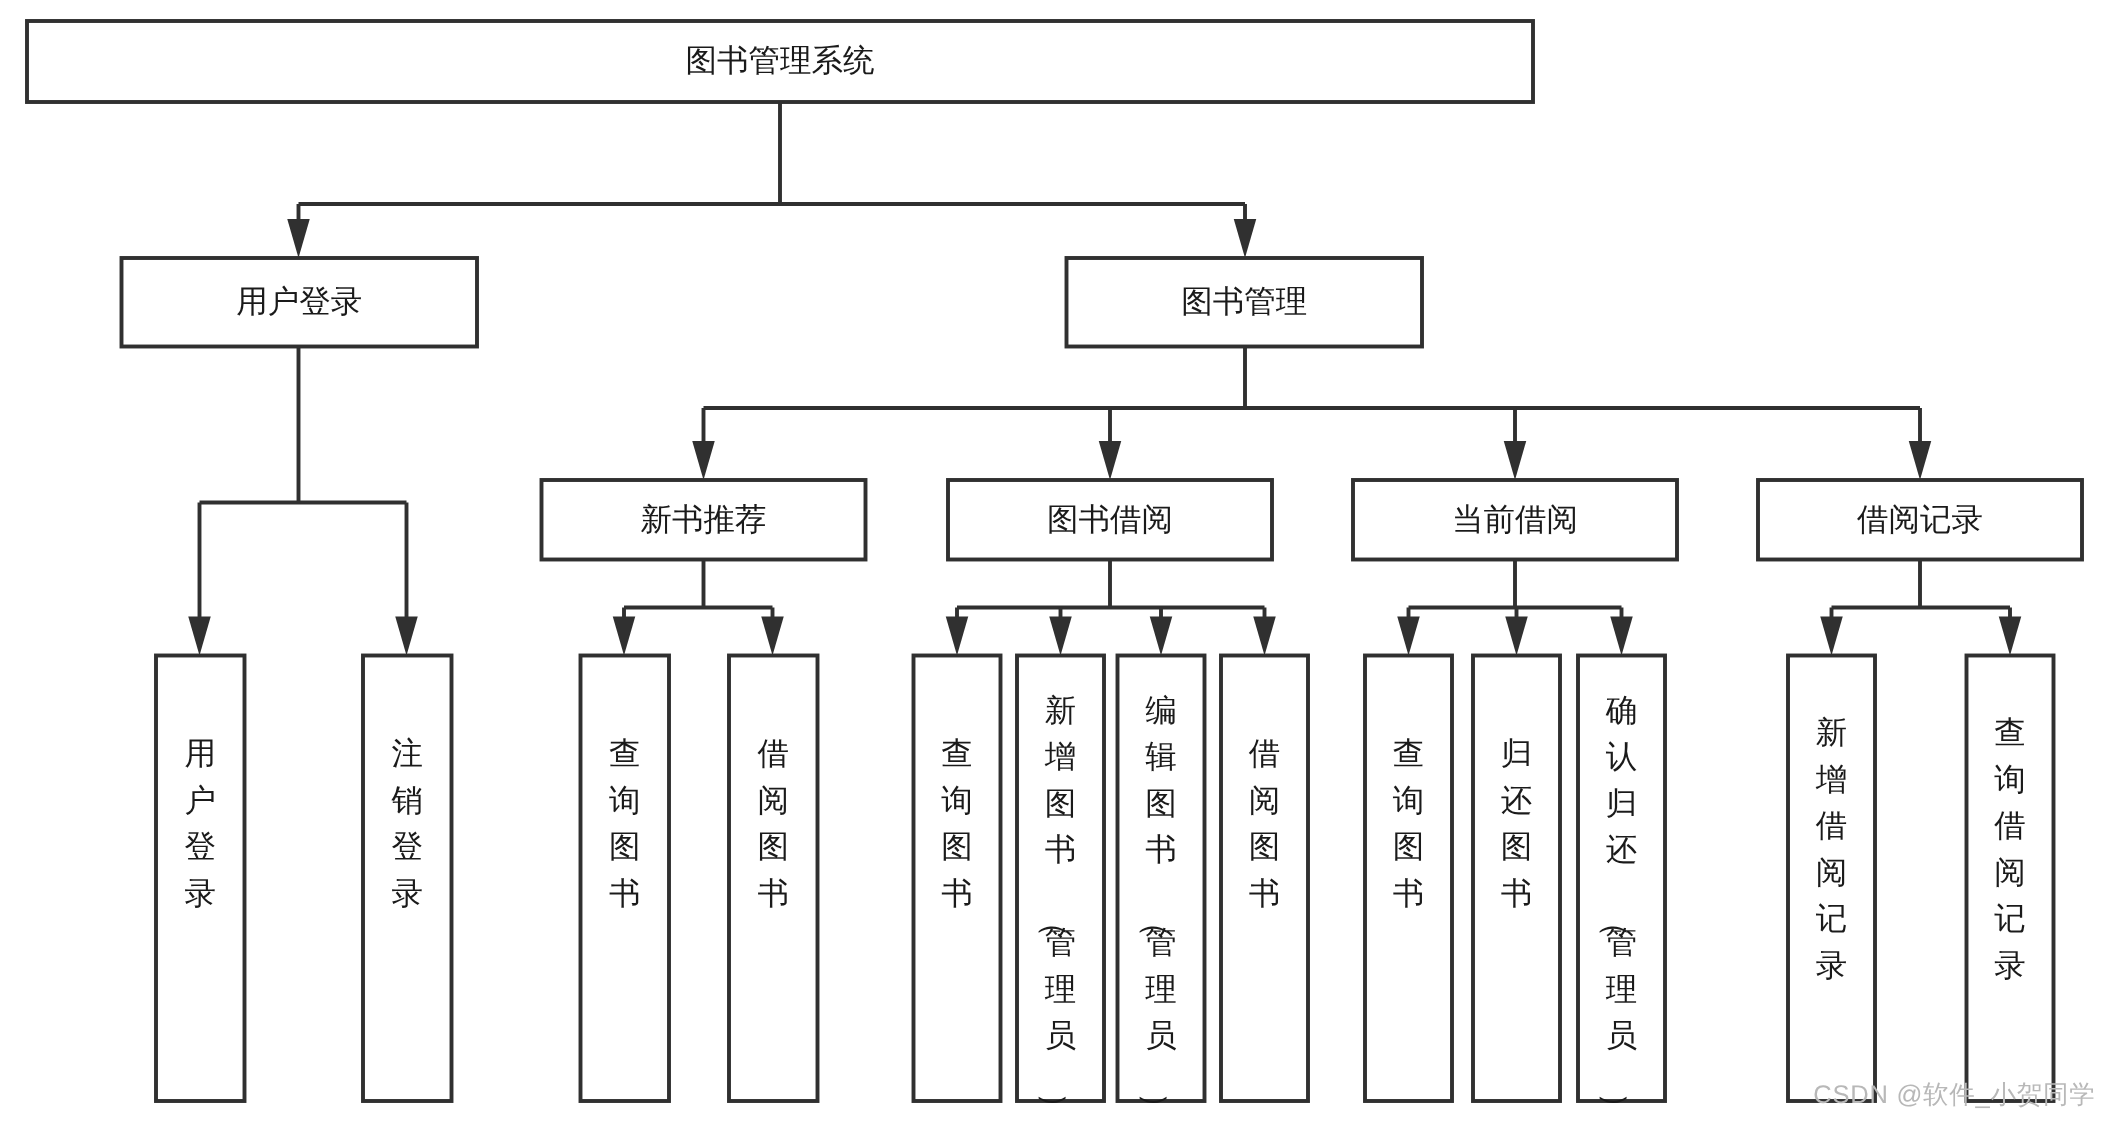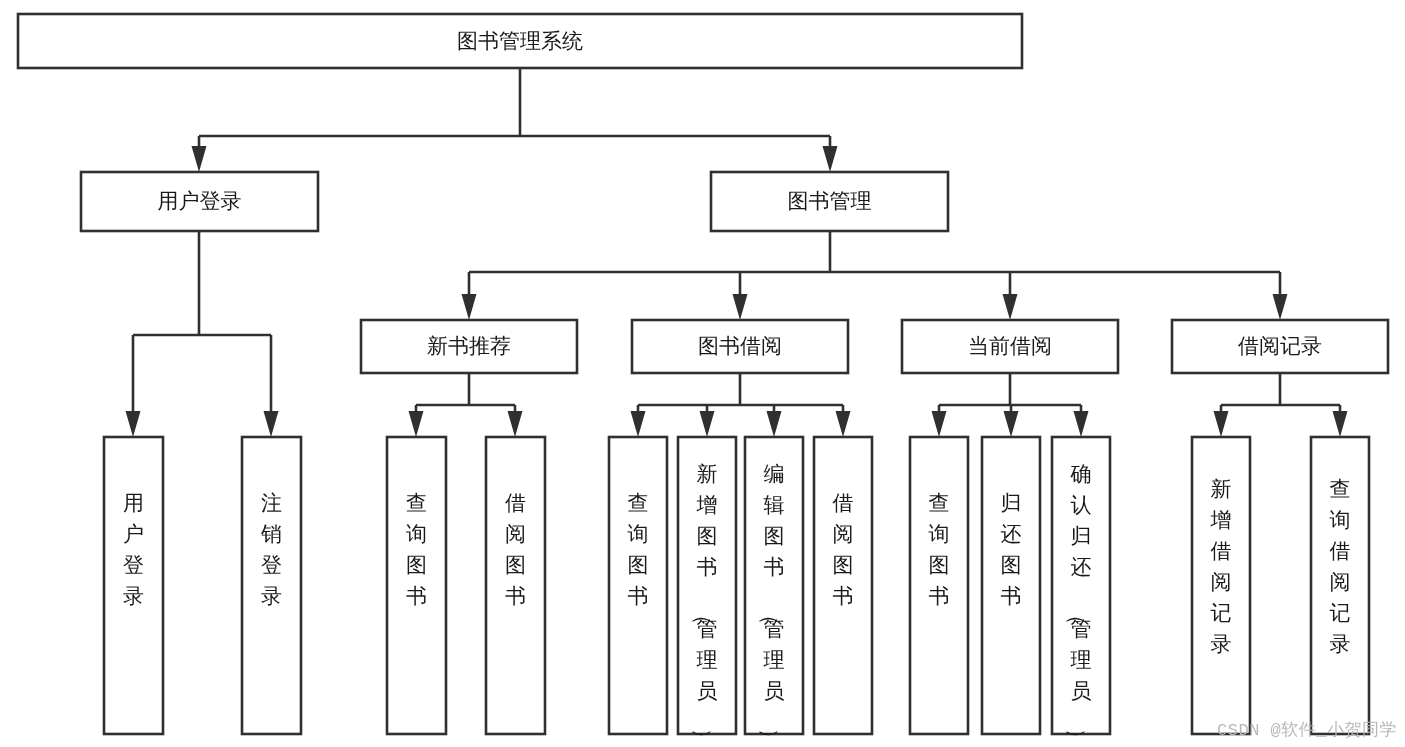--- a/index.html
+++ b/index.html
@@ -53,21 +53,21 @@
     font-size: 21px;
     fill: #1a1a1a;
     text-anchor: middle;
     dominant-baseline: middle;
     white-space: pre;
   }
   .watermark {
     position: absolute;
     right: 8px;
     bottom: 6px;
-    font-family: Liberation Mono, monospace;
+    font-family: Liberation Sans, sans-serif;
     font-size: 17px;
     color: #b8b8b8;
     letter-spacing: 0.5px;
     user-select: none;
     pointer-events: none;
   }
 </style>
 </head>
 <body>
 

